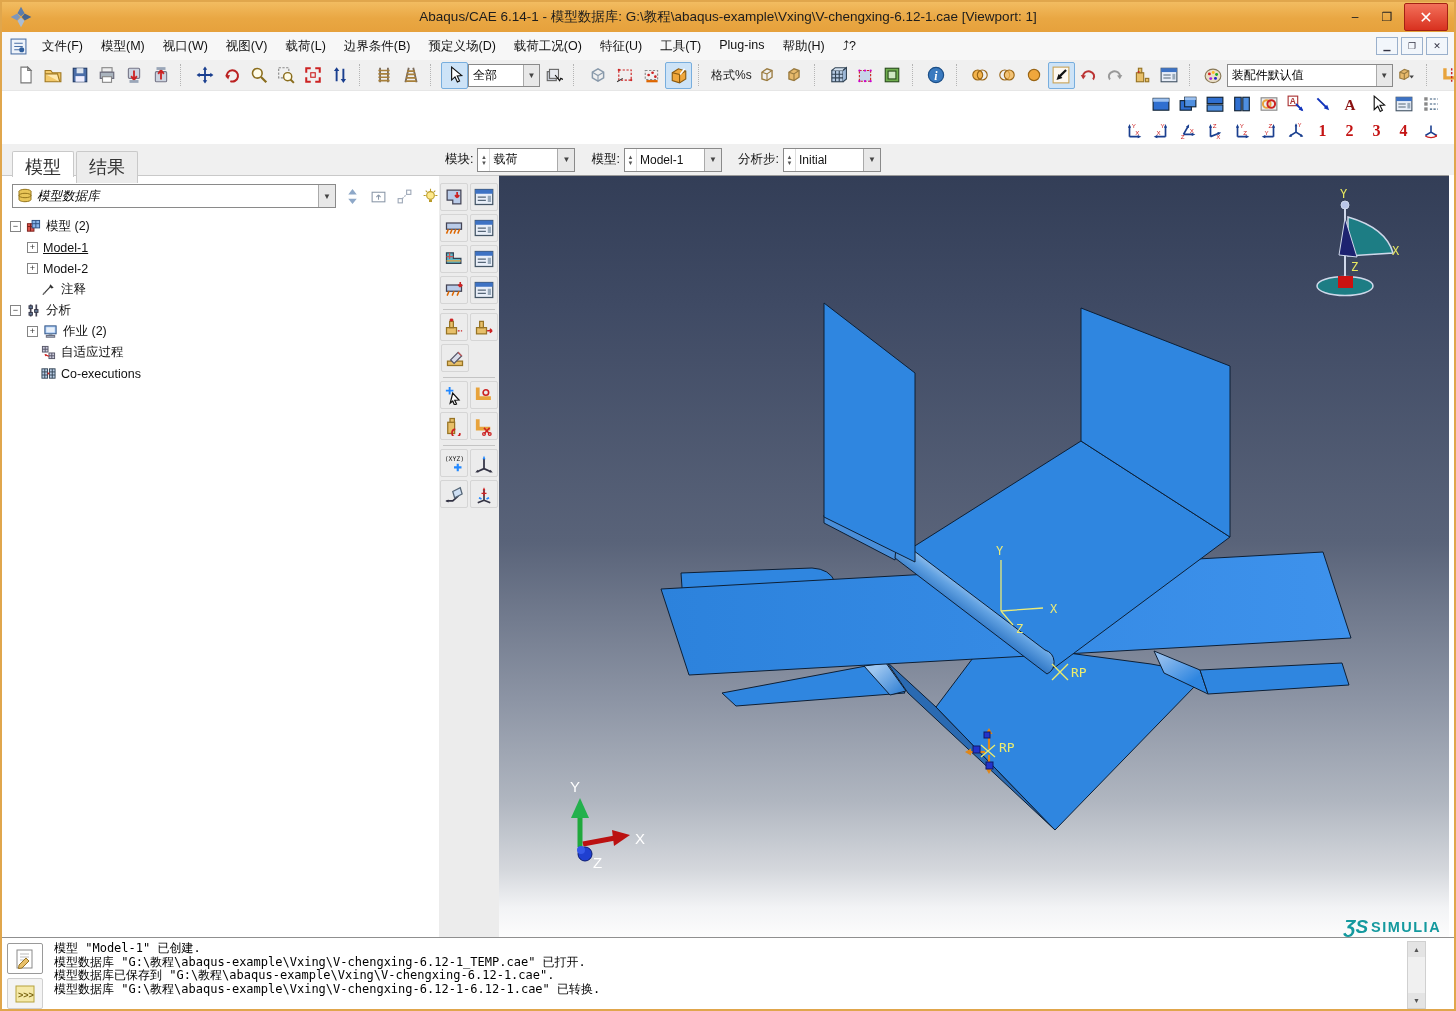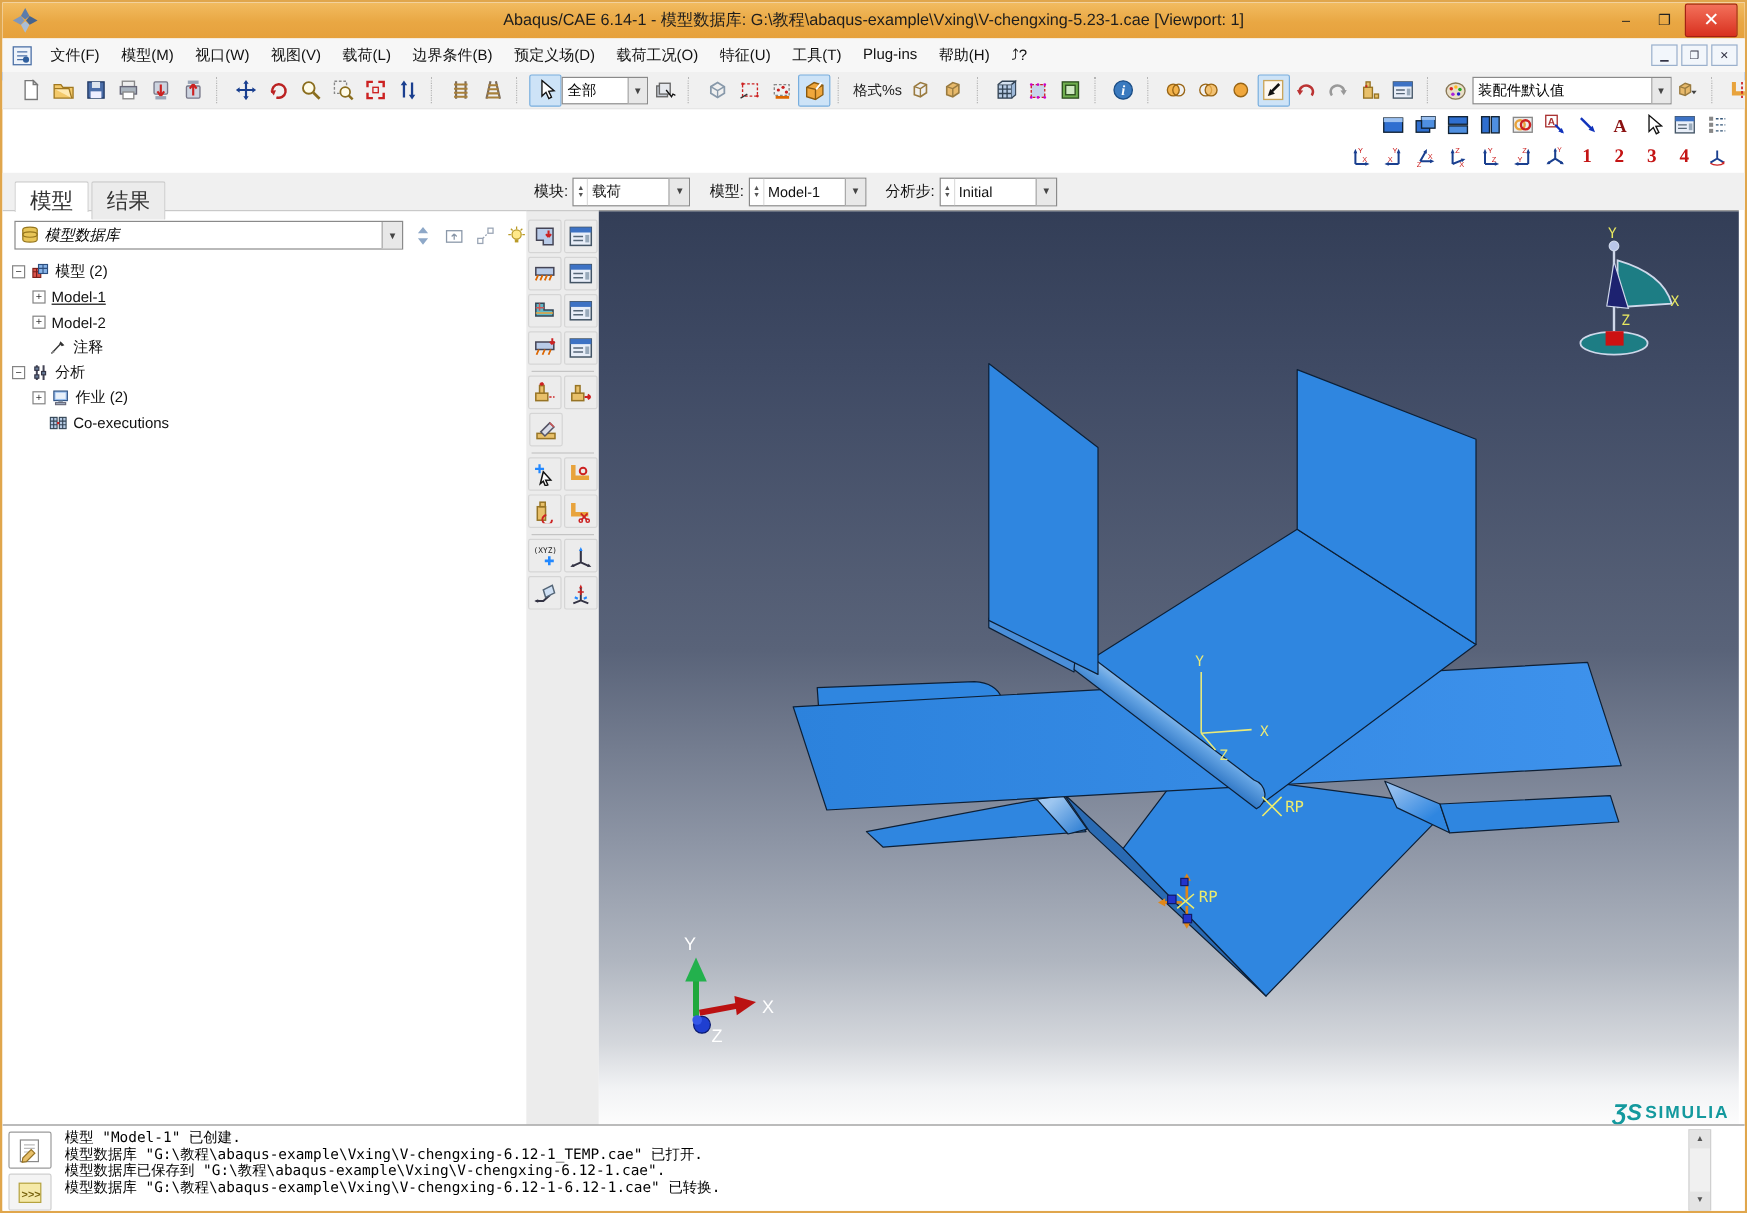--- a/index.html
+++ b/index.html
@@ -114,21 +114,21 @@
 </head>
 <body>
 
 <div id="titlebar">
   <svg id="app-icon" viewBox="0 0 16 16">
     <path d="M8 0.5l2.6 4.8L8 7.5 5.4 5.3z" fill="#5b7cab"></path>
     <path d="M8 15.5l2.6-4.8L8 8.5l-2.6 2.2z" fill="#a9bdd6"></path>
     <path d="M0.5 8l4.8-2.6L7.5 8 5.3 10.6z" fill="#7e97bd"></path>
     <path d="M15.5 8l-4.8-2.6L8.5 8l2.2 2.6z" fill="#46648f"></path>
   </svg>
-  <div id="title-text">Abaqus/CAE 6.14-1 - 模型数据库: G:\教程\abaqus-example\Vxing\V-chengxing-5.23-1.cae [Viewport: 1]</div>
+  <div id="title-text">Abaqus/CAE 6.14-1 - 模型数据库: G:\教程\abaqus-example\Vxing\V-chengxing-6.12-1.cae [Viewport: 1]</div>
   <div id="win-controls">
     <div class="winbtn">–</div>
     <div class="winbtn">❐</div>
     <div id="close-btn">✕</div>
   </div>
 </div>
 
 <div id="menubar">
   <svg id="menu-doc-icon" viewBox="0 0 16 16">
     <rect x="1" y="1" width="14" height="14" fill="#eef3fa" stroke="#4a6fa5"></rect>
@@ -674,20 +674,32 @@
       </div>
       <div class="trow" style="padding-left: 21px;">
         <div class="texp">+</div>
         <div class="ticon"><svg viewBox="0 0 16 16">
             <rect x="2" y="2" width="12" height="8.5" fill="#9cc1f0" stroke="#2c4f80"></rect>
             <rect x="3.5" y="3.5" width="9" height="5.5" fill="#e8f0fa"></rect>
             <rect x="6" y="10.5" width="4" height="1.8" fill="#8899aa"></rect>
             <rect x="3.5" y="12.3" width="9" height="1.8" fill="#aabbcc" stroke="#667"></rect>
           </svg></div>
         <span class="tlbl">作业 (2)</span>
+      </div>
+      <div class="trow" style="padding-left: 21px;">
+        <div style="width: 14px; flex: 0 0 auto;"></div>
+        <div class="ticon"><svg viewBox="0 0 16 16">
+            <rect x="1.5" y="1.5" width="6" height="6" fill="#ccd" stroke="#556"></rect>
+            <path d="M1.5 4.5h6M4.5 1.5v6" stroke="#556"></path>
+            <rect x="8.5" y="8.5" width="6" height="6" fill="#ccd" stroke="#556"></rect>
+            <path d="M8.5 11.5h6M11.5 8.5v6" stroke="#556"></path>
+            <path d="M4.5 10.5l4 1.5" stroke="#c22" stroke-width="1.4"></path>
+            <path d="M3.5 10l1.8 2.2.6-2.6z" fill="#c22"></path>
+          </svg></div>
+        <span class="tlbl">自适应过程</span>
       </div>
       <div class="trow" style="padding-left: 21px;">
         <div style="width: 14px; flex: 0 0 auto;"></div>
         <div class="ticon"><svg viewBox="0 0 16 16">
             <rect x="1" y="3" width="6" height="10" fill="#b8cce4" stroke="#345"></rect>
             <path d="M1 6.3h6M1 9.6h6M4 3v10" stroke="#345"></path>
             <rect x="9" y="3" width="6" height="10" fill="#b8cce4" stroke="#345"></rect>
             <path d="M9 6.3h6M9 9.6h6M12 3v10" stroke="#345"></path>
             <path d="M7 8h2" stroke="#c22" stroke-width="2"></path>
           </svg></div>

